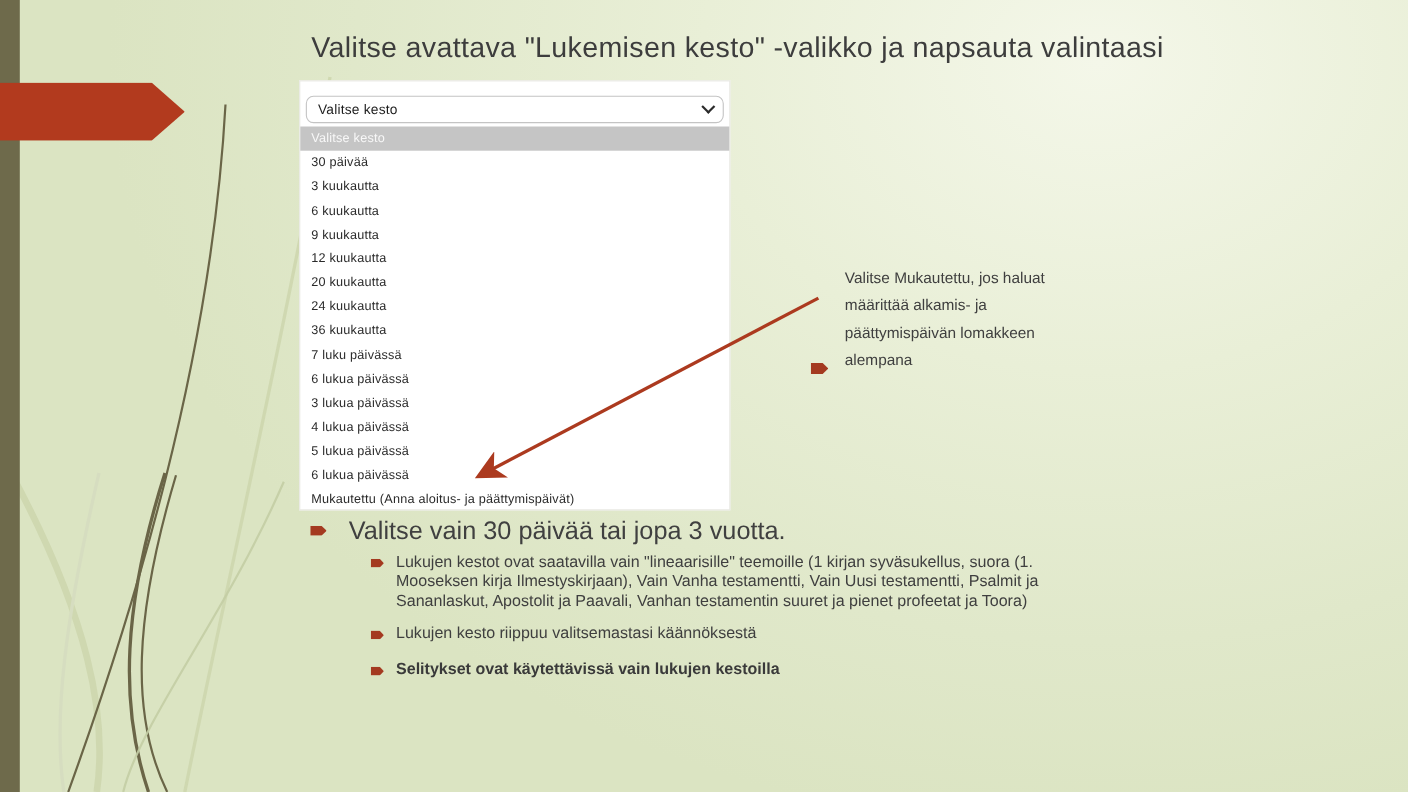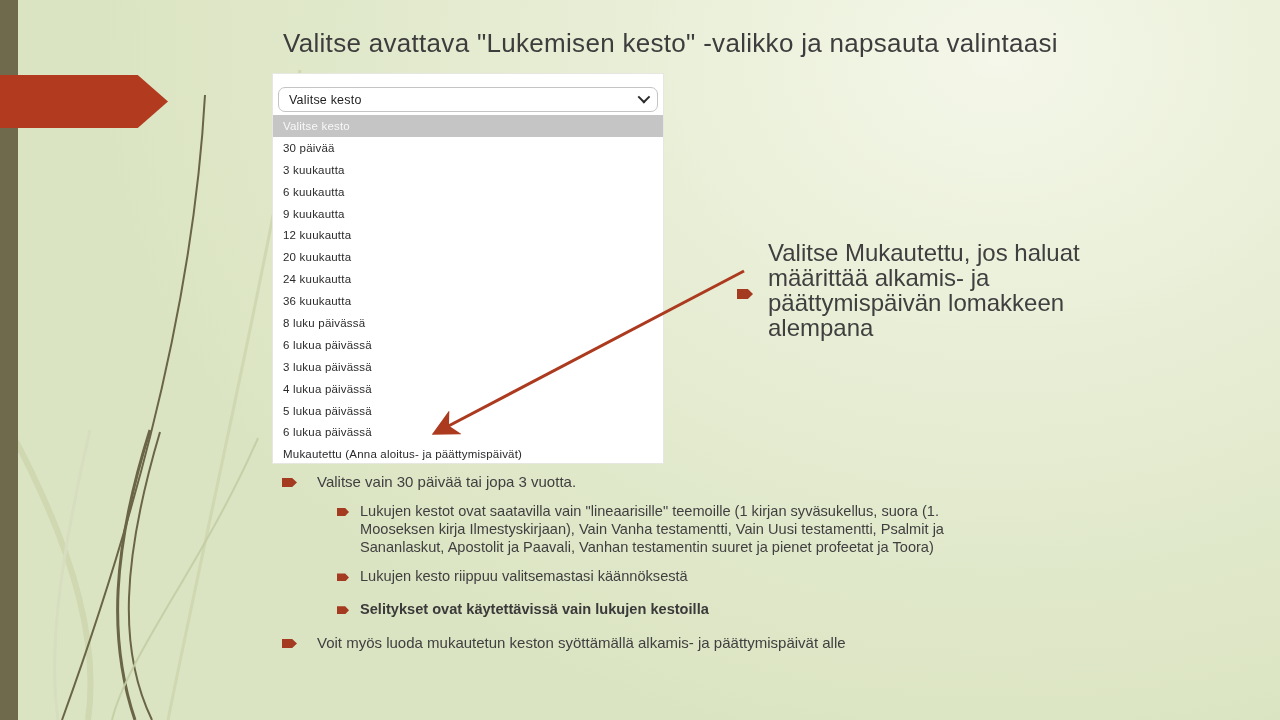--- a/index.html
+++ b/index.html
@@ -50,33 +50,33 @@
   .opt-row{
     height:21.9px;display:flex;align-items:center;
     padding-left:10px;font-size:11.5px;color:#2a2a2a;letter-spacing:.2px;
   }
   .opt-row.highlight{background:#c5c5c5;color:#f8f8f8;}
   
   .anno{position:absolute;left:0;top:0;width:1280px;height:720px;pointer-events:none;}
   
   .callout{
     position:absolute;left:737px;top:240px;width:360px;
-    display:flex;align-items:center;
-    font-size:24px;line-height:25px;color:#3f3f3f;
+    display:flex;align-items:flex-end;
+    font-size:14px;line-height:25px;color:#3f3f3f;
   }
   .glyph{
     flex:none;background:#a43a20;
     clip-path:polygon(0 0,68% 0,100% 50%,68% 100%,0 100%);
   }
   .callout .glyph{width:16px;height:10px;margin:8px 15px 0 0;}
   .pre{white-space:pre-line;}
   
   .bullets{position:absolute;left:272px;top:470px;width:900px;}
   .bullet{display:flex;align-items:flex-start;}
-  .bullet.lvl1{font-size:15px;line-height:24px;color:#404040;margin:0 0 9px 0;}
+  .bullet.lvl1{font-size:23px;line-height:24px;color:#404040;margin:0 0 9px 0;}
   .bullet.lvl1 .glyph{width:15px;height:9px;margin:8px 20px 0 10px;}
   .bullet.lvl2{font-size:14.6px;line-height:17.8px;color:#3f3f3f;margin:0 0 12px 65px;}
   .bullet.lvl2 .glyph{width:12px;height:8px;margin:5px 11px 0 0;}
   .bullet.bold{font-weight:bold;color:#3a3a3a;text-align:center;}
   .bullets .bullet:nth-child(4){margin-top:15px;}
 </style>
 </head>
 <body>
 
 <div class="slide">
@@ -104,21 +104,21 @@
     <div class="opt-list">
         <div class="opt-row highlight">Valitse kesto</div>
         <div class="opt-row">30 päivää</div>
         <div class="opt-row">3 kuukautta</div>
         <div class="opt-row">6 kuukautta</div>
         <div class="opt-row">9 kuukautta</div>
         <div class="opt-row">12 kuukautta</div>
         <div class="opt-row">20 kuukautta</div>
         <div class="opt-row">24 kuukautta</div>
         <div class="opt-row">36 kuukautta</div>
-        <div class="opt-row">8 luku päivässä</div>
+        <div class="opt-row">7 luku päivässä</div>
         <div class="opt-row">6 lukua päivässä</div>
         <div class="opt-row">3 lukua päivässä</div>
         <div class="opt-row">4 lukua päivässä</div>
         <div class="opt-row">5 lukua päivässä</div>
         <div class="opt-row">6 lukua päivässä</div>
         <div class="opt-row">Mukautettu (Anna aloitus- ja päättymispäivät)</div>
       </div>
   </div>
 
   <svg class="anno" viewBox="0 0 1280 720" xmlns="http://www.w3.org/2000/svg">
@@ -150,19 +150,15 @@
 Sananlaskut, Apostolit ja Paavali, Vanhan testamentin suuret ja pienet profeetat ja Toora)</span>
       </div>
       <div class="bullet lvl2">
         <span class="glyph"></span>
         <span class="pre">Lukujen kesto riippuu valitsemastasi käännöksestä</span>
       </div>
       <div class="bullet lvl2 bold">
         <span class="glyph"></span>
         <span class="pre">Selitykset ovat käytettävissä vain lukujen kestoilla</span>
       </div>
-      <div class="bullet lvl1">
-        <span class="glyph"></span>
-        <span class="pre">Voit myös luoda mukautetun keston syöttämällä alkamis- ja päättymispäivät alle</span>
-      </div>
     </div>
 
 </div>
 
 </body></html>

